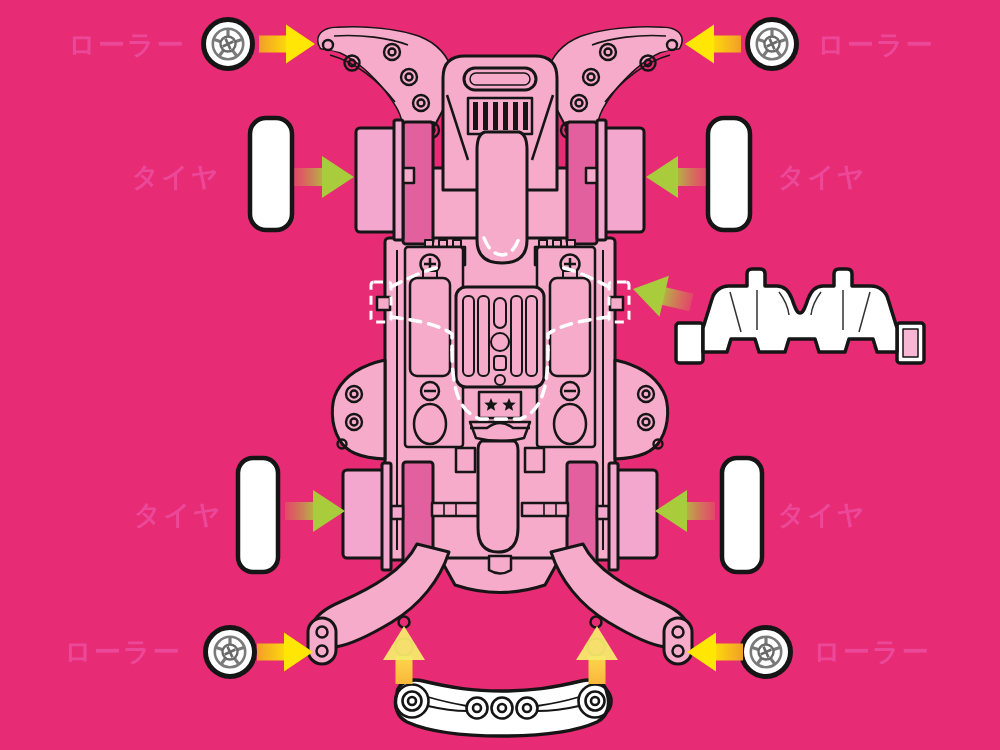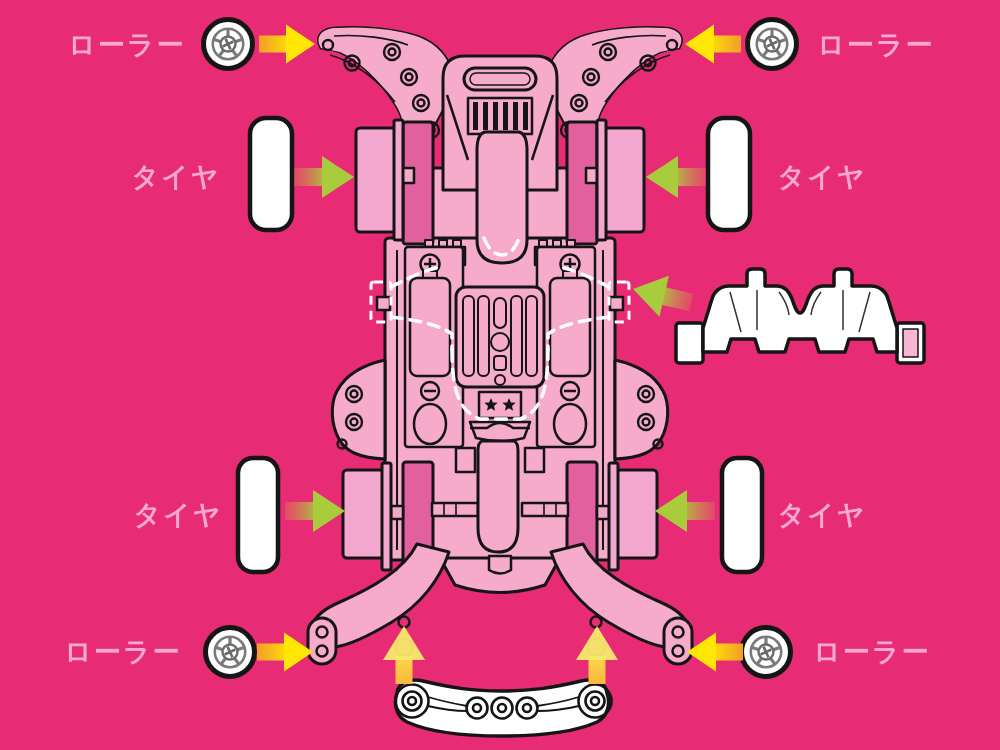--- a/index.html
+++ b/index.html
@@ -3,21 +3,21 @@
 <meta charset="utf-8">
 <style>
   html,body{margin:0;padding:0;background:#333;}
   .stage{
     position:relative;width:1000px;height:750px;overflow:hidden;
     font-family:"DejaVu Sans","Liberation Sans",sans-serif;
   }
   .stage svg{position:absolute;left:0;top:0;}
   .lbl{
     position:absolute;transform:translate(-50%,-50%);
-    color:#f9a8d4;font-size:27px;font-weight:bold;letter-spacing:2px;
+    color:#ec4899;font-size:27px;font-weight:bold;letter-spacing:2px;
     white-space:nowrap;user-select:none;text-align:center;
   }
 </style>
 </head>
 <body>
 
 <div class="stage">
 <svg width="1000" height="750" viewBox="0 0 1000 750">
   <defs>
     <linearGradient id="gy" x1="-58" y1="0" x2="-22" y2="0" gradientUnits="userSpaceOnUse">

